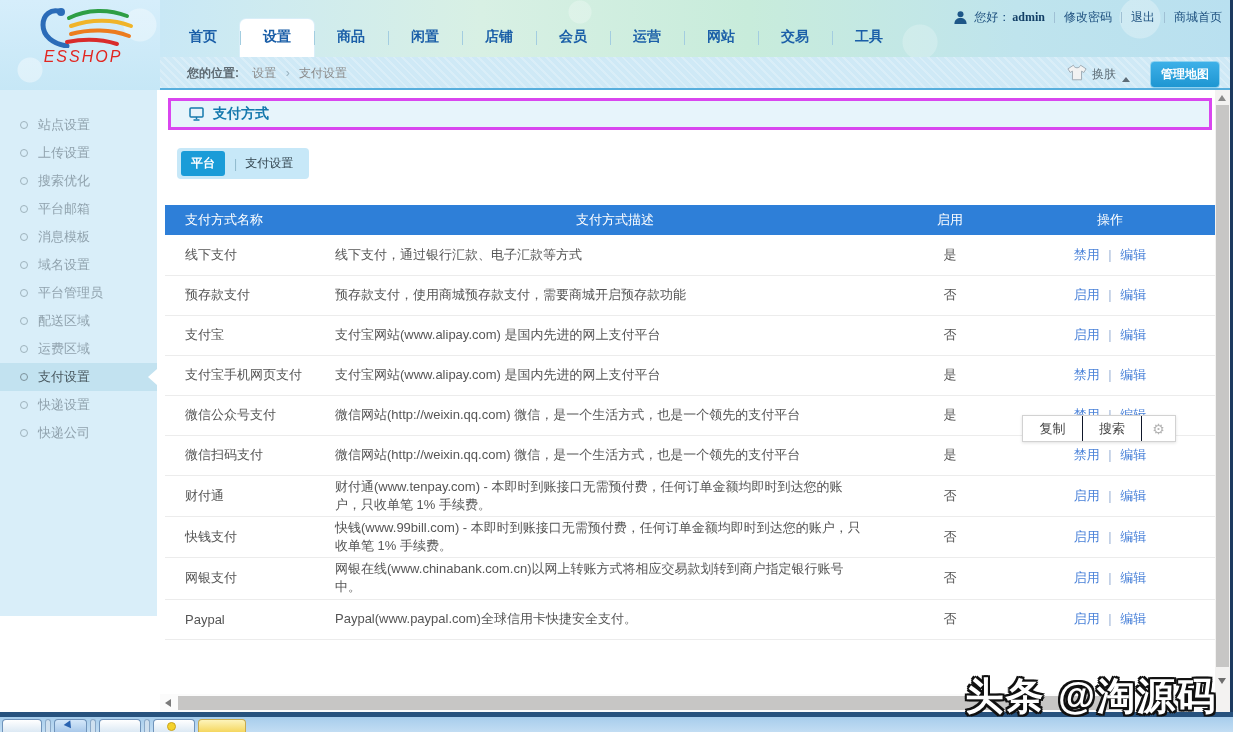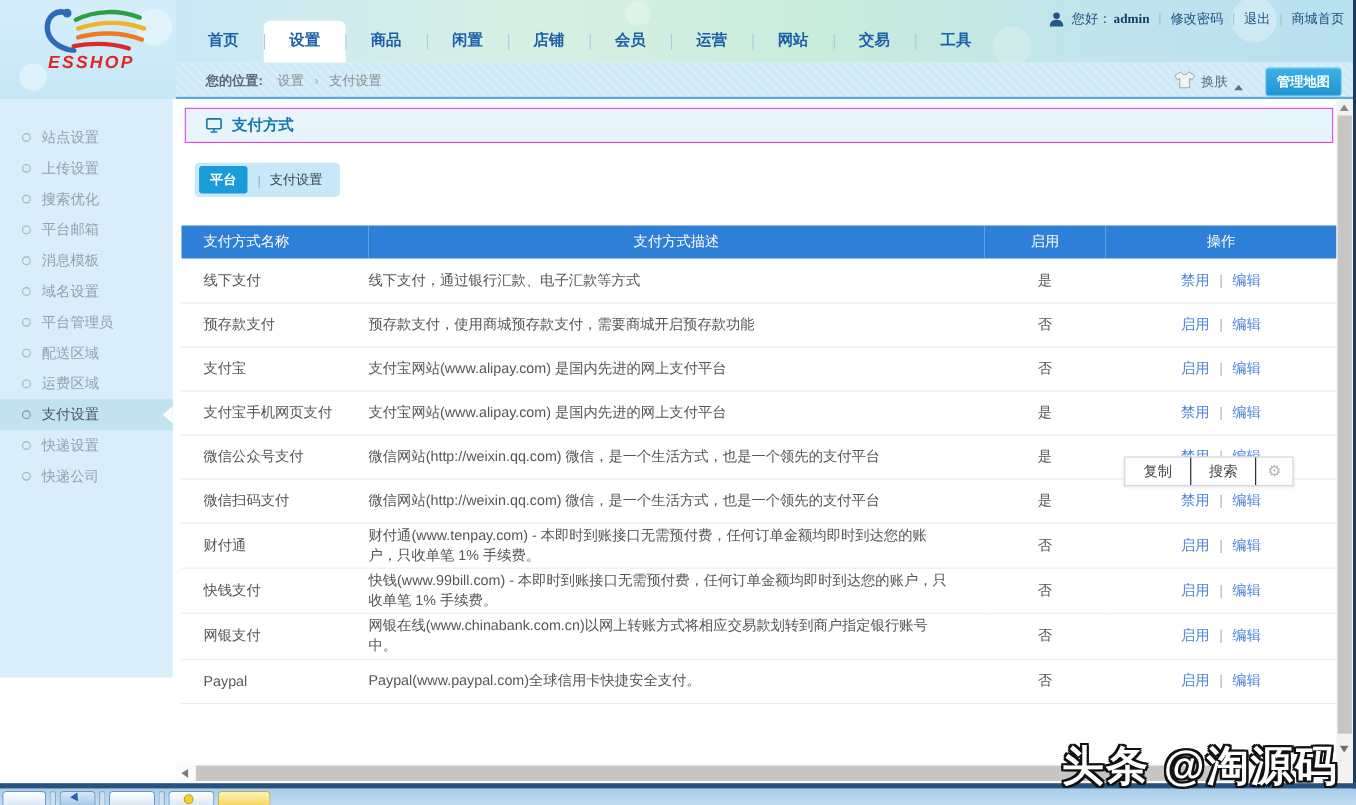--- a/index.html
+++ b/index.html
@@ -6,21 +6,21 @@
   body { font-family:"Liberation Sans","DejaVu Sans",sans-serif; background:#fff; }
   .screen { position:relative; width:1233px; height:732px; overflow:hidden; background:#fff; }
 
   
   .left-top { position:absolute; left:0; top:0; width:160px; height:90px;
     background-image:
       radial-gradient(circle at 30px 70px, rgba(255,255,255,.4) 0 12px, rgba(255,255,255,0) 13px),
       radial-gradient(circle at 140px 25px, rgba(255,255,255,.35) 0 16px, rgba(255,255,255,0) 17px),
       linear-gradient(180deg,#d6eefb,#c6e7f6); }
   .logo { position:absolute; left:28px; top:4px; width:110px; text-align:center; }
-  .logo-text { font-size:16px; font-weight:bold; font-style:italic; color:#e2251f; letter-spacing:2px; margin-top:-4px;text-align:center; }
+  .logo-text { font-size:16px; font-weight:normal; font-style:italic; color:#e2251f; letter-spacing:2px; margin-top:-4px;text-align:center; }
 
   
   .top-header { position:absolute; left:160px; top:0; width:1070px; height:57px;
     background-image:
       radial-gradient(circle at 120px 40px, rgba(255,255,255,.3) 0 15px, rgba(255,255,255,0) 16px),
       radial-gradient(circle at 420px 12px, rgba(255,255,255,.25) 0 11px, rgba(255,255,255,0) 12px),
       radial-gradient(circle at 760px 42px, rgba(255,255,255,.22) 0 17px, rgba(255,255,255,0) 18px),
       radial-gradient(circle at 980px 18px, rgba(255,255,255,.28) 0 20px, rgba(255,255,255,0) 21px),
       linear-gradient(90deg,#c9e8f6 0%,#d8f0e4 30%,#c8ecdb 55%,#bfe4ed 80%,#b9e0f0 100%); }
   .nav { position:absolute; left:6px; bottom:0; display:flex; align-items:flex-end; }
@@ -57,21 +57,21 @@
   .sidebar { position:absolute; left:0; top:90px; width:157px; height:526px; background:#d9eef9; padding-top:21px; }
   .sidebar-item { position:relative; height:28px; display:flex; align-items:center; padding-left:38px; font-size:13px; color:#90a2ad; cursor:pointer; }
   .sidebar-item::before { content:""; position:absolute; left:20px; width:6px; height:6px; border:1px solid #9fb3bd; border-radius:50%; background:transparent; }
   .sidebar-item.active { background:#c2e2f0; color:#49585f; }
   .sidebar-item.active::before { border-color:#7d929c; }
   .sidebar-item.active::after { content:""; position:absolute; right:0; top:50%; transform:translateY(-50%);
     border-top:8px solid transparent; border-bottom:8px solid transparent; border-right:9px solid #fff; }
 
   
   .content { position:absolute; left:165px; top:90px; width:1050px; height:603px; background:#fff; }
-  .content-title { margin:8px 3px 0 3px; height:32px; background:#e7f4fb; border:1px solid #d946ef;
+  .content-title { margin:8px 3px 0 3px; height:32px; background:#e7f4fb; border:3px solid #d946ef;
     display:flex; align-items:center; padding-left:18px; }
   .content-title .title-text { font-size:14px; font-weight:bold; color:#1478ad; margin-left:9px; }
   .tabs-row { margin:18px 0 0 12px; display:inline-flex; align-items:center; background:#c7e8f8; border-radius:4px; padding:3px 4px; }
   .tab { font-size:12px; cursor:pointer; }
   .tab.active { background:#1a9cd8; color:#fff; font-weight:bold; border-radius:3px; padding:4px 10px; }
   .tab.plain { color:#344650; padding:4px 12px 4px 6px; }
   .tab-sep { color:#8fb8cc; margin:0 2px 0 9px; font-size:12px; }
 
   table.pay-table { width:100%; margin-top:26px; border-collapse:collapse; table-layout:fixed; }
   .pay-table th { background:#2e7fd8; color:#ffffff; font-size:13px; font-weight:normal; height:30px; }

